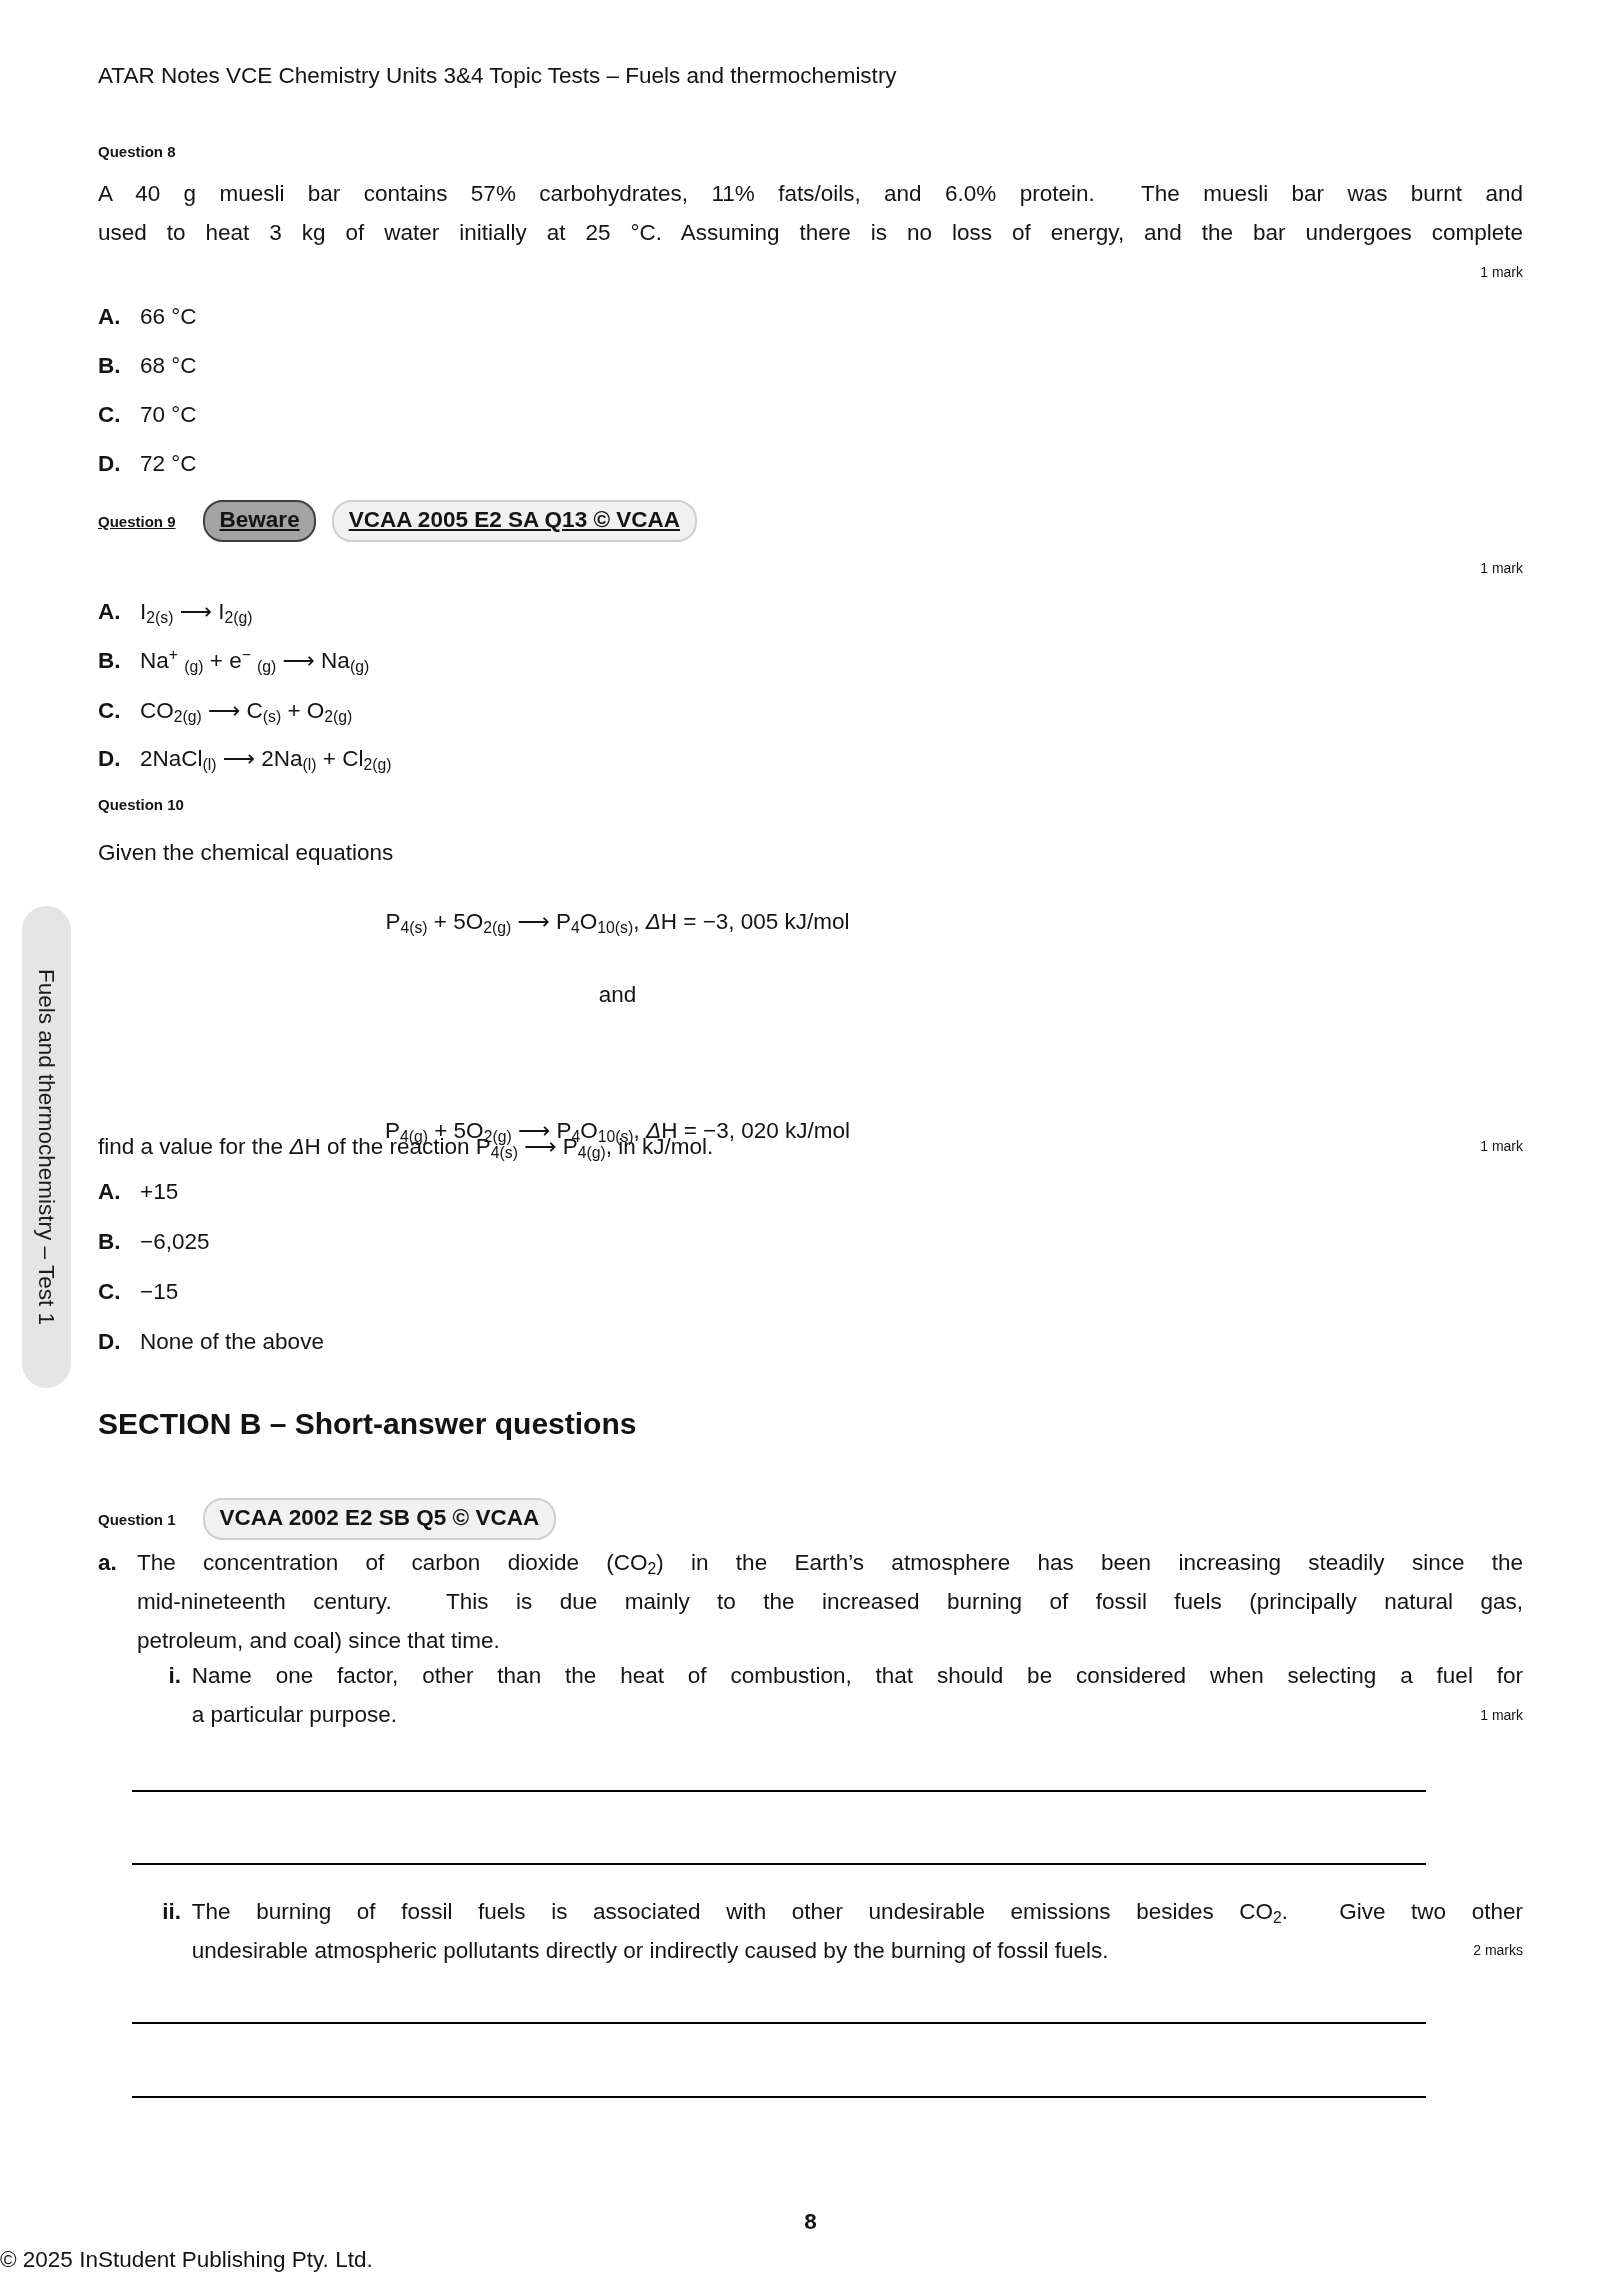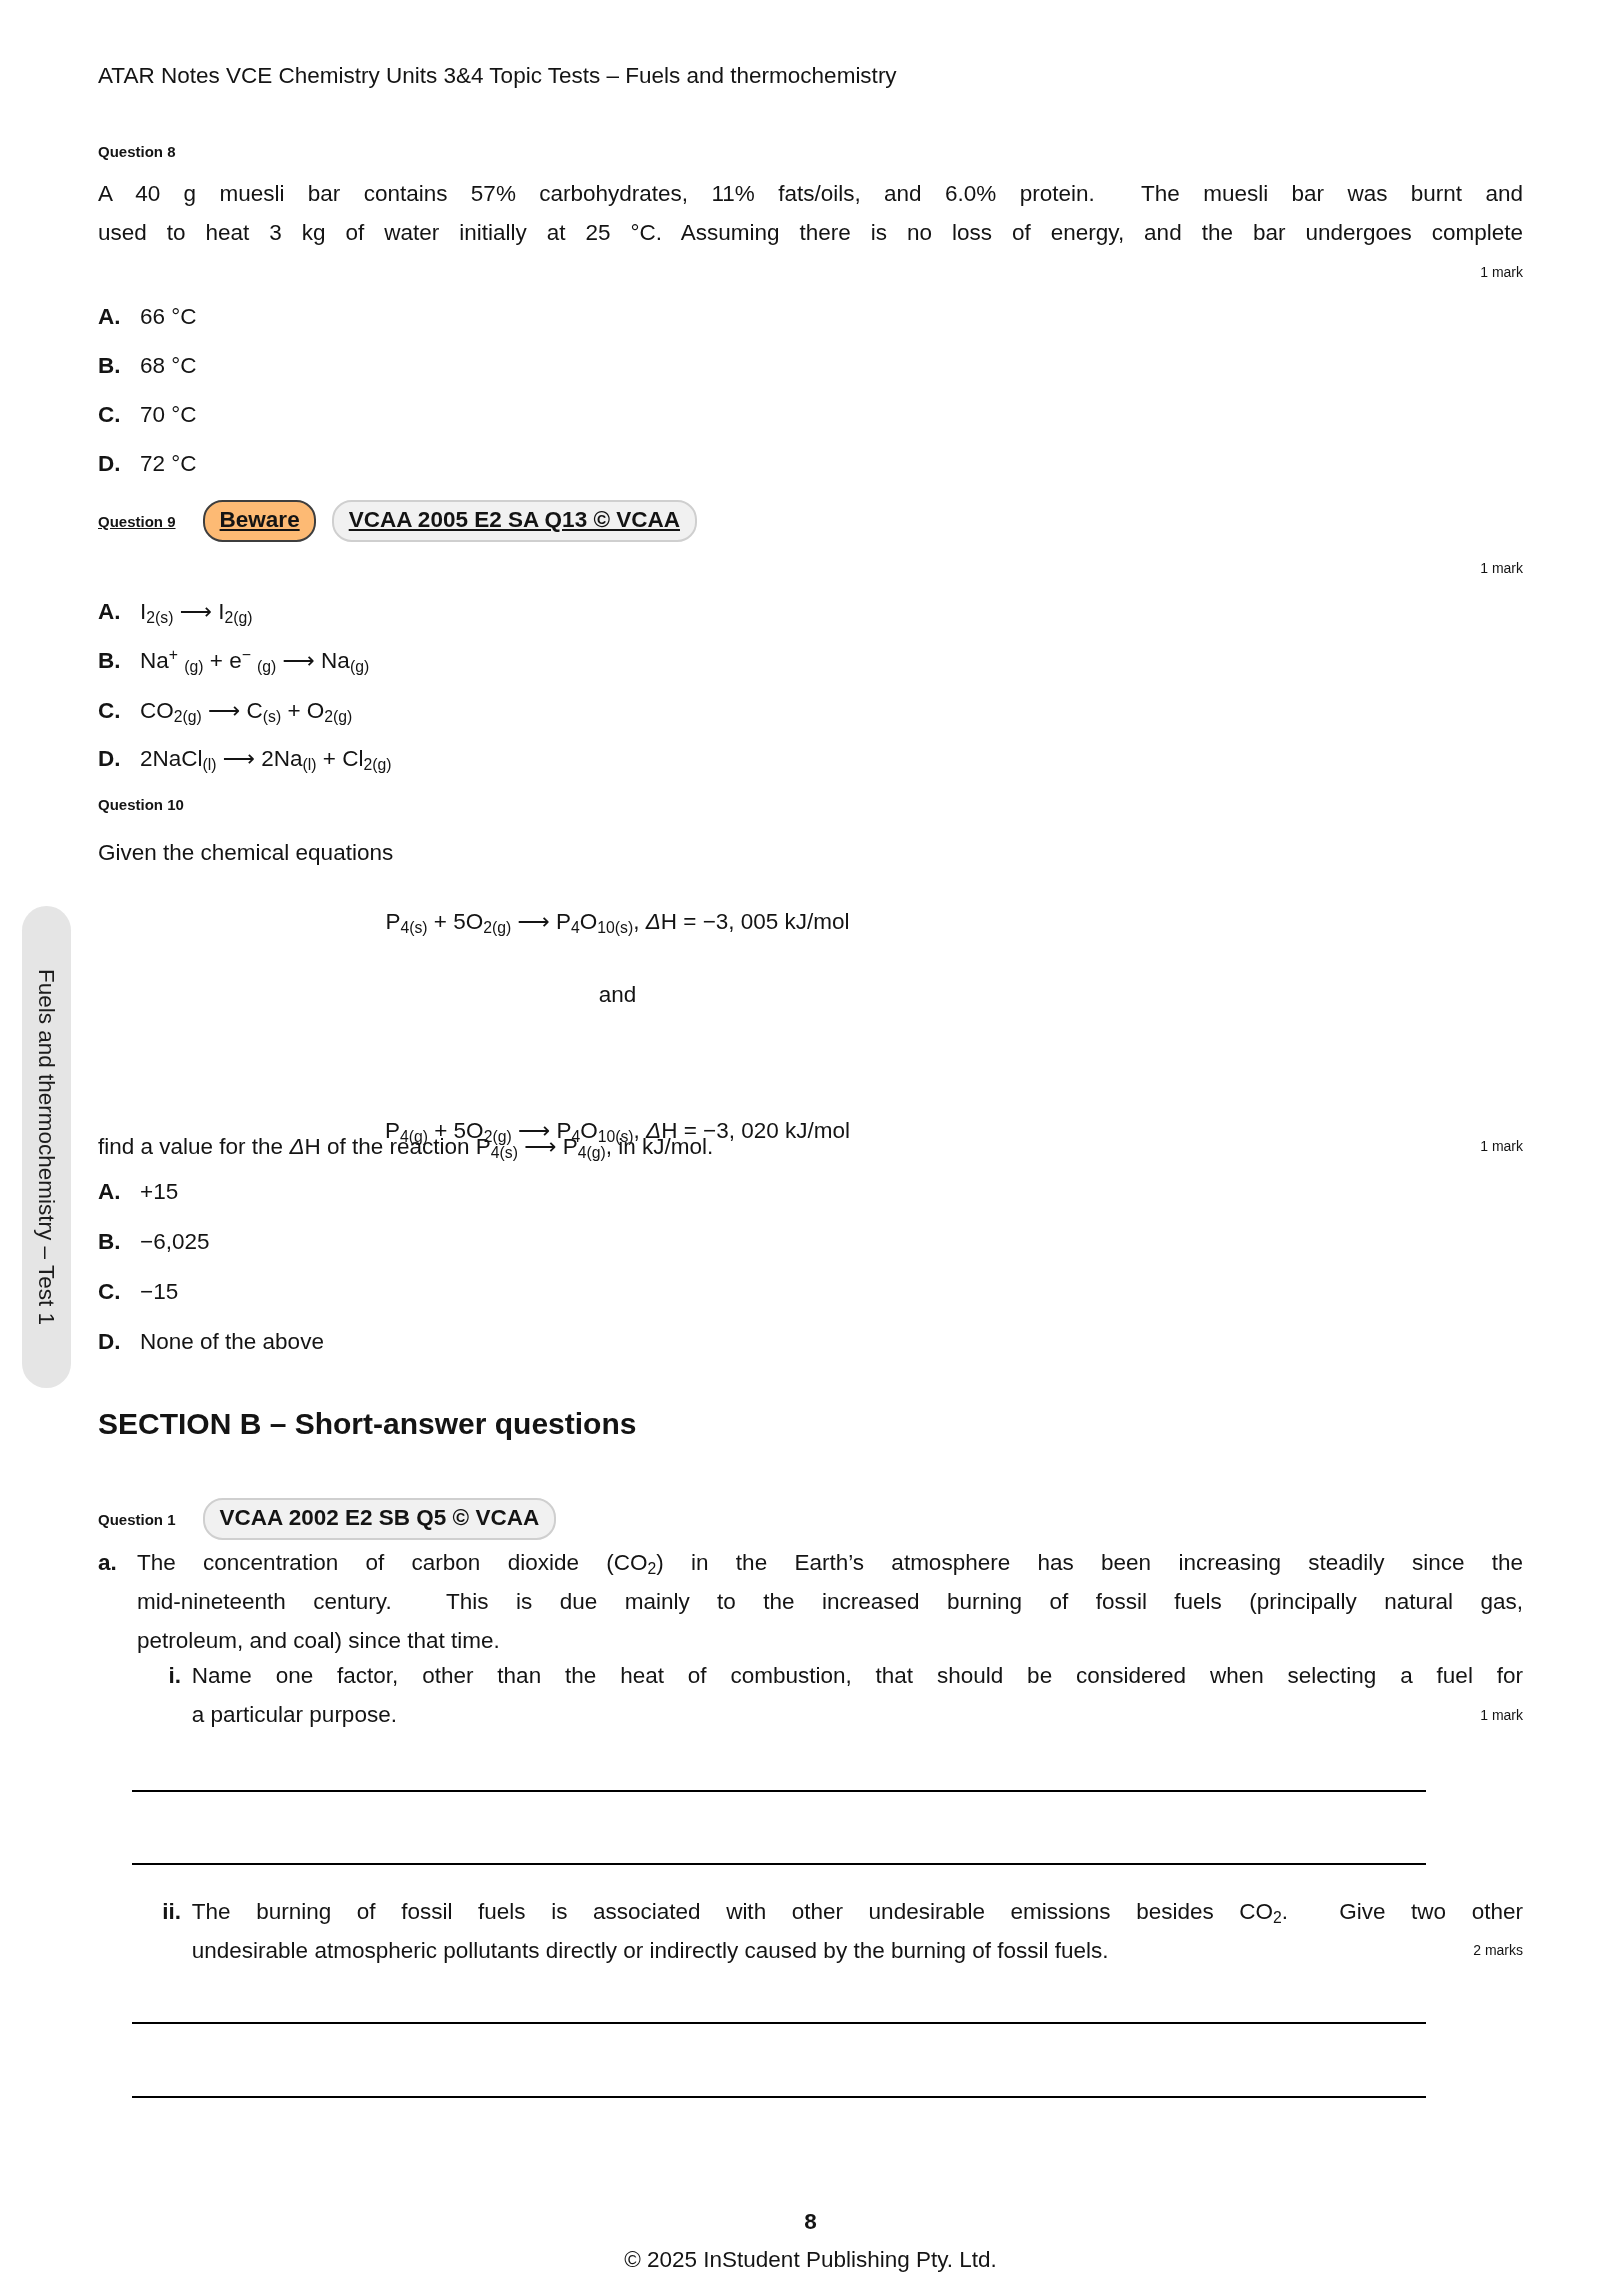--- a/index.html
+++ b/index.html
@@ -18,36 +18,36 @@
   .marks { right:98px; font-size:14px; line-height:39px; }
   .opt { left:98px; display:flex; font-size:22.5px; line-height:29px; }
   .opt .letter { font-weight:bold; width:42px; flex:none; }
   .opt9 { line-height:35px; }
   sub { font-size:70%; vertical-align:-0.25em; line-height:0; }
   sup { font-size:70%; vertical-align:0.5em; line-height:0; }
   .qrow { display:flex; align-items:center; gap:27.4px; }
   .badges { display:flex; gap:15.7px; }
   .badge { display:inline-block; font-weight:bold; font-size:22.5px; line-height:1;
            padding:6.9px 14.7px 8.8px; border-radius:19.6px; white-space:nowrap; }
-  .badge-dark  { background:#fdba74; border:2.9px solid #3e3e3e; }
+  .badge-dark  { background:#a3a3a3; border:2.9px solid #3e3e3e; }
   .badge-light { background:#f1f1f1; border:2.9px solid #cfcfcf; }
   .eqwrap { left:98px; width:1039px; text-align:center; font-size:22.5px; }
   .sec-heading { left:98px; font-weight:bold; font-size:30px; }
   .part-block { left:98px; width:1425px; display:flex; }
   .part-label-a { width:39px; flex:none; font-weight:bold; font-size:22.5px; line-height:39px; }
   .part-label-r { width:83px; flex:none; font-weight:bold; font-size:22.5px; line-height:39px;
                   text-align:right; margin-right:10.8px; }
   .part-lines { flex:1; }
   .ansline { position:absolute; left:132px; width:1294px; border-top:2px solid #000; height:0; }
   .sidetab { position:absolute; left:21.6px; top:906px; width:49px; height:482px;
              background:#e5e5e5; border-radius:24.5px;
              display:flex; align-items:center; justify-content:center; }
   .sidetab span { writing-mode:vertical-rl; font-size:22.5px; color:#1c1c1c; white-space:nowrap; }
   .footer-num { left:0; width:100%; text-align:center; font-size:22.5px; font-weight:bold; }
-  .footer-copy { left:0; width:100%; text-align:center; font-size:22.5px; }
+  .footer-copy { left:0; width:100%; font-size:22.5px; }
 </style>
 </head>
 <body>
 
 <div class="page">
 
   <div class="abs header-line">ATAR Notes VCE Chemistry Units 3&amp;4 Topic Tests – Fuels and thermochemistry</div>
 
   <div class="sidetab">
     <span>Fuels and thermochemistry – Test 1</span>

